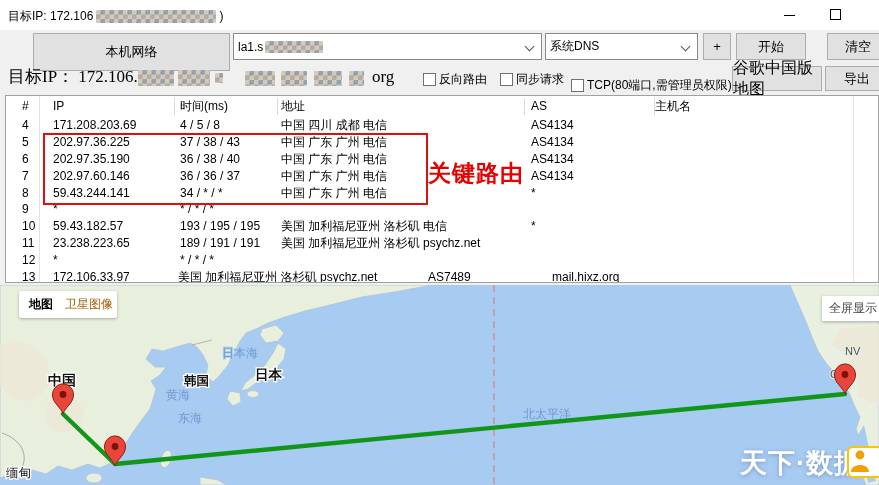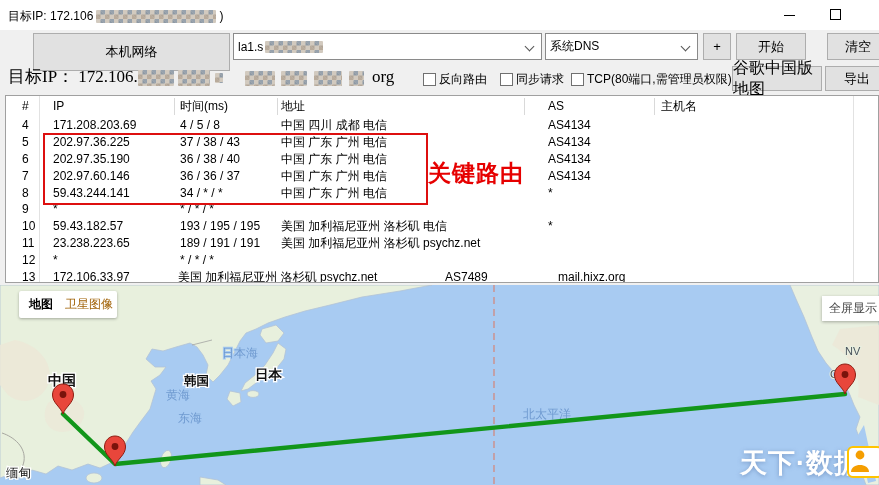--- a/index.html
+++ b/index.html
@@ -36,22 +36,22 @@
   .table{position:absolute;left:5px;top:95px;width:874px;height:188px;background:#fff;
     border:1px solid #a0a0a0;box-sizing:border-box;overflow:hidden;font-size:12px;color:#000;}
   .thead,.trow{display:flex;white-space:nowrap;}
   .thead{height:21px;line-height:21px;}
   .trow{height:16.9px;line-height:16.9px;}
   .cell{box-sizing:border-box;overflow:hidden;flex:none;}
   .c0{width:33px;padding-left:16px;}
   .c1{width:135px;padding-left:14px;}
   .c2{width:103px;padding-left:6px;}
   .c3{width:247px;padding-left:4px;}
-  .c4{width:130px;padding-left:24px;}
-  .c5{width:199px;padding-left:7px;}
+  .c4{width:130px;padding-left:7px;}
+  .c5{width:199px;padding-left:1px;}
   .sep{position:absolute;width:1px;background:#e2e2e2;top:0;bottom:0;}
   .sep-h{position:absolute;width:1px;background:#d9d9d9;top:2px;height:17px;}
   .hl-box{position:absolute;left:37px;top:37px;width:381px;height:68px;border:2px solid #dd0f0f;}
   .hl-label{position:absolute;left:422px;top:62px;font-size:23px;font-weight:bold;color:#e60000;letter-spacing:1px;}
 
   
   .map{position:absolute;left:0;top:285px;width:879px;height:200px;overflow:hidden;background:#a8cbf2;}
   .map svg{position:absolute;left:0;top:0;}
   .maptype{position:absolute;left:19px;top:6px;width:98px;height:27px;background:#fff;border-radius:2px;
     box-shadow:0 1px 3px rgba(0,0,0,.3);display:flex;align-items:center;font-size:12px;}
@@ -109,21 +109,21 @@
   <div class="target-line"><span>目标IP： 172.106.</span><span class="mosaic" style="width:36px;height:16px;"></span><span class="mosaic" style="width:32px;height:16px;margin-left:4px;"></span><span class="mosaic" style="width:8px;height:10px;margin-left:5px;"></span><span class="mosaic" style="width:30px;height:15px;margin-left:22px;"></span><span class="mosaic" style="width:26px;height:15px;margin-left:6px;"></span><span class="mosaic" style="width:28px;height:15px;margin-left:7px;"></span><span class="mosaic" style="width:15px;height:15px;margin-left:7px;"></span><span style="margin-left:8px;">org</span></div>
 
   <div class="cb" style="left:423px;">
     <span class="cb-box"></span>
     <span>反向路由</span>
   </div>
   <div class="cb" style="left:500px;">
     <span class="cb-box"></span>
     <span>同步请求</span>
   </div>
-  <div class="cb" style="left:571px;">
+  <div class="cb" style="left:571px;margin-top:6px;">
     <span class="cb-box"></span>
     <span>TCP(80端口,需管理员权限)</span>
   </div>
   <div class="btn" style="left:732px;top:66px;width:90px;height:25px;font-size:16px;">
       <span>谷歌中国版地图</span>
     </div>
   <div class="btn" style="left:825px;top:66px;width:80px;height:25px;font-size:13px;justify-content:flex-start;padding-left:18px;">
       <span>导出</span>
     </div>
 

